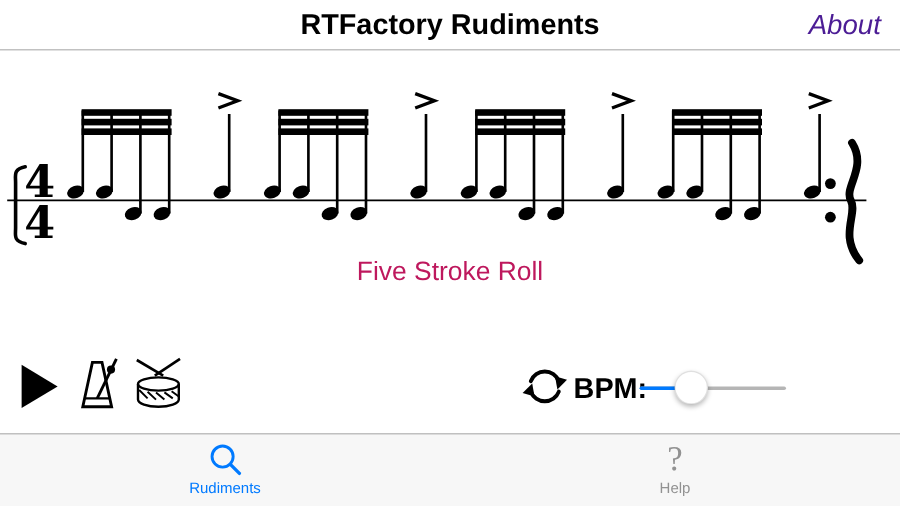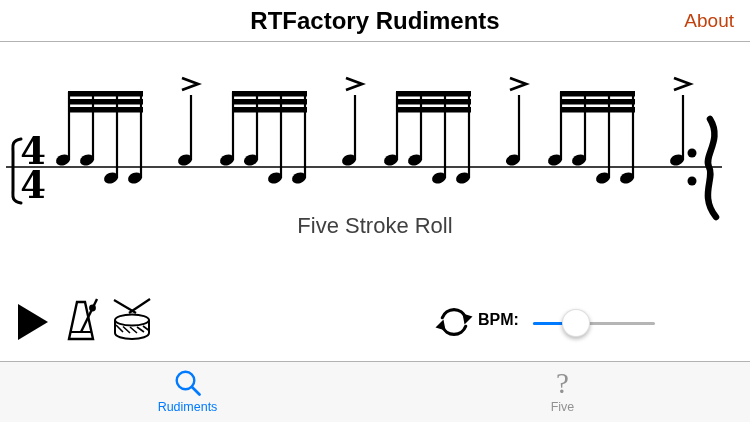--- a/index.html
+++ b/index.html
@@ -3,30 +3,30 @@
 <meta charset="utf-8">
 <style>
   html,body{margin:0;padding:0;background:#fff;}
   #app{
     position:relative;width:750px;height:422px;overflow:hidden;background:#fff;
     font-family:"Liberation Sans",sans-serif;-webkit-font-smoothing:antialiased;
   }
   
   .navbar{position:absolute;top:0;left:0;width:750px;height:41px;background:#fff;border-bottom:1px solid #b2b2b2;}
   .nav-title{position:absolute;left:0;right:0;top:0;height:41px;line-height:41px;text-align:center;font-size:24px;font-weight:bold;color:#000;}
-  .nav-about{position:absolute;right:16px;top:0;height:41px;line-height:41px;font-size:19px;color:#c2410c;cursor:pointer;}
+  .nav-about{position:absolute;right:16px;top:0;height:41px;line-height:41px;font-size:23px;color:#4c1d95;cursor:pointer;font-style:italic;}
   
   .notation{position:absolute;top:42px;left:0;width:750px;height:182px;}
-  .rudiment-name{position:absolute;top:213px;left:0;width:750px;text-align:center;font-size:22px;color:#404040;}
+  .rudiment-name{position:absolute;top:213px;left:0;width:750px;text-align:center;font-size:22px;color:#be185d;}
   
   .play-btn{position:absolute;left:18px;top:304px;width:0;height:0;border-top:18px solid transparent;border-bottom:18px solid transparent;border-left:30px solid #000;cursor:pointer;}
   .metronome-btn{position:absolute;left:57px;top:297px;cursor:pointer;}
   .drum-btn{position:absolute;left:110px;top:296px;cursor:pointer;}
   .loop-btn{position:absolute;left:435px;top:303px;cursor:pointer;}
-  .bpm-label{position:absolute;left:478px;top:311px;font-size:16px;font-weight:bold;color:#000;}
+  .bpm-label{position:absolute;left:478px;top:311px;font-size:24px;font-weight:bold;color:#000;}
   .bpm-slider{position:absolute;left:533px;top:309px;width:122px;height:28px;cursor:pointer;}
   .bpm-track{position:absolute;left:0;top:13px;width:122px;height:2.5px;background:#b5b5b5;border-radius:2px;}
   .bpm-fill{position:absolute;left:0;top:13px;height:2.5px;background:#007aff;border-radius:2px;}
   .bpm-thumb{position:absolute;top:0;width:28px;height:28px;border-radius:50%;background:#fff;border:0.5px solid rgba(0,0,0,0.12);box-shadow:0 2px 4px rgba(0,0,0,0.28);box-sizing:border-box;}
   .bpm-value{position:absolute;left:664px;top:308px;width:52px;text-align:right;font-size:23px;color:#007aff;}
   
   .tabbar{position:absolute;left:0;bottom:0;width:750px;height:61px;background:#f7f7f7;border-top:1px solid #b2b2b2;display:flex;box-sizing:border-box;}
   .tab{flex:1;display:flex;flex-direction:column;align-items:center;justify-content:flex-start;padding-top:5px;color:#929292;cursor:pointer;}
   .tab.active{color:#007aff;}
   .tab .tab-icon{height:32px;display:flex;align-items:center;justify-content:center;}
@@ -130,17 +130,17 @@
         </svg>
       </div>
       <div class="tab-label">Rudiments</div>
     </div>
 
 
     <div class="tab">
       <div class="tab-icon">
         <span class="help-glyph">?</span>
       </div>
-      <div class="tab-label">Five</div>
+      <div class="tab-label">Help</div>
     </div>
 
   </div>
 </div>
 
 </body></html>

